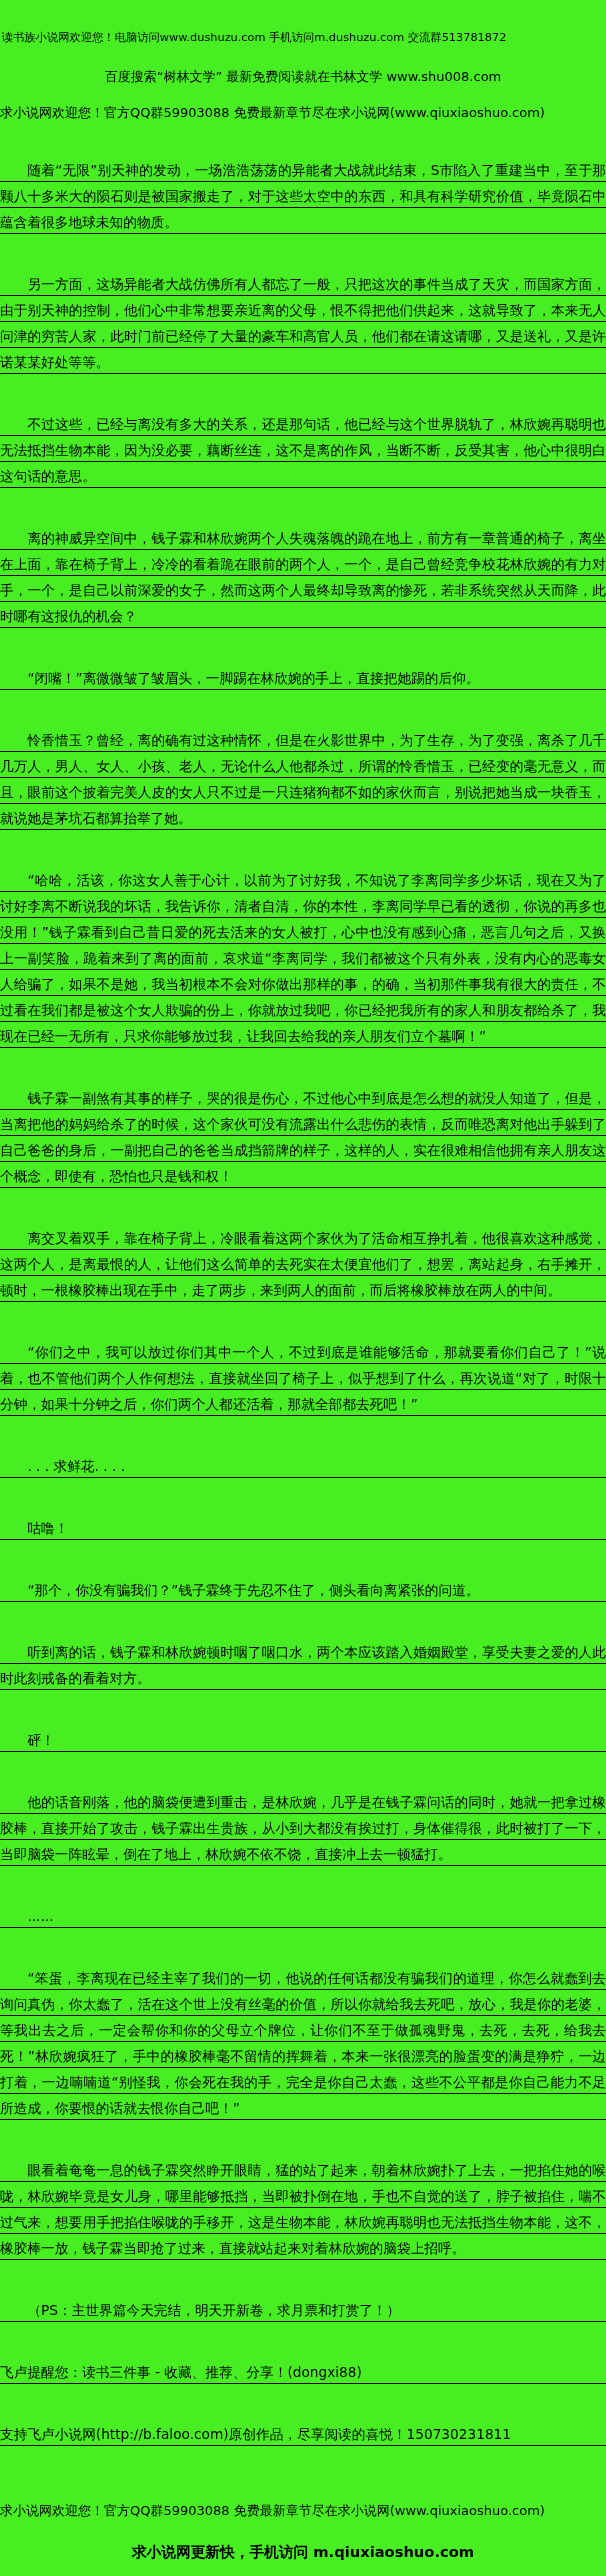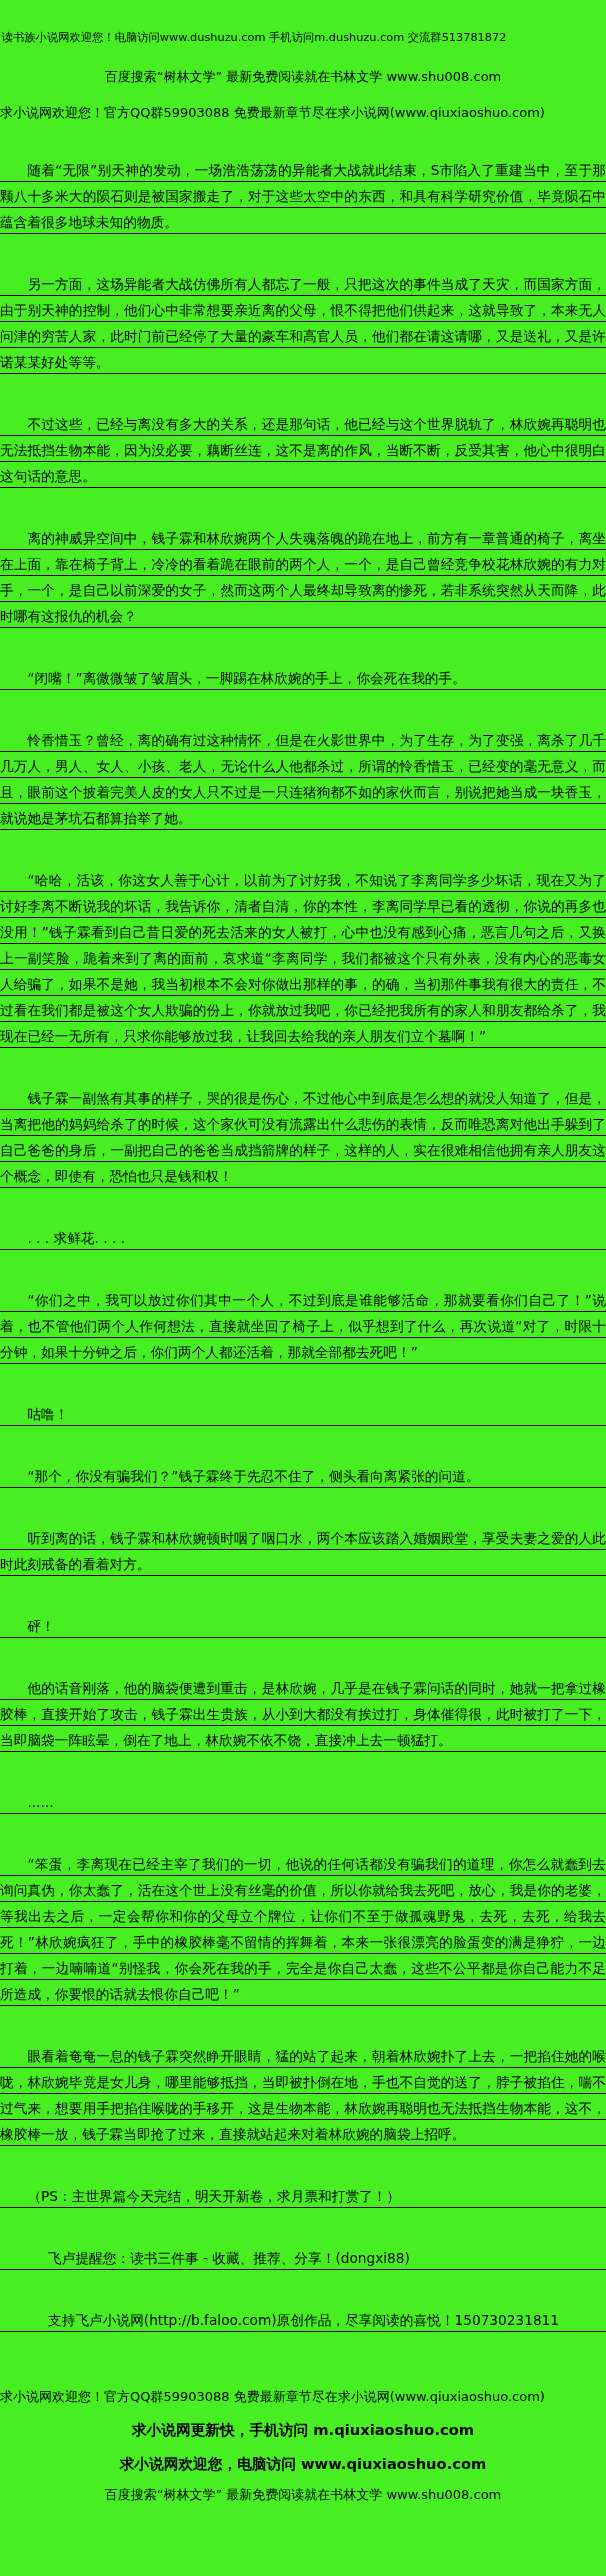--- a/index.html
+++ b/index.html
@@ -47,33 +47,32 @@
     text-align: justify;
     text-indent: 2em;
     word-break: break-all;
     
     background-image: linear-gradient(to bottom, transparent 0, transparent 24px, #000 24px, #000 25px, transparent 25px);
     background-size: 100% 26px;
     background-repeat: repeat;
   }
   .para.no-indent {
     text-indent: 0;
-    padding-left: 48px;
   }
   .ftr1 {
     font-size: 13px;
     line-height: 19px;
     margin-top: 54px;
   }
   .ftr2, .ftr3 {
     font-size: 14.7px;
     font-weight: bold;
     line-height: 21px;
     text-align: center;
-    margin-top: 13px;
+    margin-top: 21px;
   }
   .ftr4 {
     font-size: 13px;
     line-height: 17.3px;
     text-align: center;
     margin-top: 11.3px;
     padding-bottom: 8.7px;
   }
 </style>
 </head>
@@ -86,26 +85,27 @@
   <div class="hdr2">百度搜索“树林文学” 最新免费阅读就在书林文学 www.shu008.com</div>
 
   <div class="hdr3">求小说网欢迎您！官方QQ群59903088 免费最新章节尽在求小说网(www.qiuxiaoshuo.com)</div>
 
   <div class="content">
 
   <p class="para">随着“无限”别天神的发动，一场浩浩荡荡的异能者大战就此结束，S市陷入了重建当中，至于那颗八十多米大的陨石则是被国家搬走了，对于这些太空中的东西，和具有科学研究价值，毕竟陨石中蕴含着很多地球未知的物质。</p>
       <p class="para">另一方面，这场异能者大战仿佛所有人都忘了一般，只把这次的事件当成了天灾，而国家方面，由于别天神的控制，他们心中非常想要亲近离的父母，恨不得把他们供起来，这就导致了，本来无人问津的穷苦人家，此时门前已经停了大量的豪车和高官人员，他们都在请这请哪，又是送礼，又是许诺某某好处等等。</p>
       <p class="para">不过这些，已经与离没有多大的关系，还是那句话，他已经与这个世界脱轨了，林欣婉再聪明也无法抵挡生物本能，因为没必要，藕断丝连，这不是离的作风，当断不断，反受其害，他心中很明白这句话的意思。</p>
       <p class="para">离的神威异空间中，钱子霖和林欣婉两个人失魂落魄的跪在地上，前方有一章普通的椅子，离坐在上面，靠在椅子背上，冷冷的看着跪在眼前的两个人，一个，是自己曾经竞争校花林欣婉的有力对手，一个，是自己以前深爱的女子，然而这两个人最终却导致离的惨死，若非系统突然从天而降，此时哪有这报仇的机会？</p>
-      <p class="para">“闭嘴！”离微微皱了皱眉头，一脚踢在林欣婉的手上，你会死在我的手。</p>
+      <p class="para">“闭嘴！”离微微皱了皱眉头，一脚踢在林欣婉的手上，直接把她踢的后仰。</p>
       <p class="para">怜香惜玉？曾经，离的确有过这种情怀，但是在火影世界中，为了生存，为了变强，离杀了几千几万人，男人、女人、小孩、老人，无论什么人他都杀过，所谓的怜香惜玉，已经变的毫无意义，而且，眼前这个披着完美人皮的女人只不过是一只连猪狗都不如的家伙而言，别说把她当成一块香玉，就说她是茅坑石都算抬举了她。</p>
       <p class="para">“哈哈，活该，你这女人善于心计，以前为了讨好我，不知说了李离同学多少坏话，现在又为了讨好李离不断说我的坏话，我告诉你，清者自清，你的本性，李离同学早已看的透彻，你说的再多也没用！”钱子霖看到自己昔日爱的死去活来的女人被打，心中也没有感到心痛，恶言几句之后，又换上一副笑脸，跪着来到了离的面前，哀求道“李离同学，我们都被这个只有外表，没有内心的恶毒女人给骗了，如果不是她，我当初根本不会对你做出那样的事，的确，当初那件事我有很大的责任，不过看在我们都是被这个女人欺骗的份上，你就放过我吧，你已经把我所有的家人和朋友都给杀了，我现在已经一无所有，只求你能够放过我，让我回去给我的亲人朋友们立个墓啊！”</p>
       <p class="para">钱子霖一副煞有其事的样子，哭的很是伤心，不过他心中到底是怎么想的就没人知道了，但是，当离把他的妈妈给杀了的时候，这个家伙可没有流露出什么悲伤的表情，反而唯恐离对他出手躲到了自己爸爸的身后，一副把自己的爸爸当成挡箭牌的样子，这样的人，实在很难相信他拥有亲人朋友这个概念，即使有，恐怕也只是钱和权！</p>
+      <p class="para">离交叉着双手，靠在椅子背上，冷眼看着这两个家伙为了活命相互挣扎着，他很喜欢这种感觉，这两个人，是离最恨的人，让他们这么简单的去死实在太便宜他们了，想罢，离站起身，右手摊开，顿时，一根橡胶棒出现在手中，走了两步，来到两人的面前，而后将橡胶棒放在两人的中间。</p>
+      <p class="para">“你们之中，我可以放过你们其中一个人，不过到底是谁能够活命，那就要看你们自己了！”说着，也不管他们两个人作何想法，直接就坐回了椅子上，似乎想到了什么，再次说道“对了，时限十分钟，如果十分钟之后，你们两个人都还活着，那就全部都去死吧！”</p>
       <p class="para">. . . 求鲜花. . .  .</p>
-      <p class="para">“你们之中，我可以放过你们其中一个人，不过到底是谁能够活命，那就要看你们自己了！”说着，也不管他们两个人作何想法，直接就坐回了椅子上，似乎想到了什么，再次说道“对了，时限十分钟，如果十分钟之后，你们两个人都还活着，那就全部都去死吧！”</p>
       <p class="para">咕噜！</p>
       <p class="para">“那个，你没有骗我们？”钱子霖终于先忍不住了，侧头看向离紧张的问道。</p>
       <p class="para">听到离的话，钱子霖和林欣婉顿时咽了咽口水，两个本应该踏入婚姻殿堂，享受夫妻之爱的人此时此刻戒备的看着对方。</p>
       <p class="para">砰！</p>
       <p class="para">他的话音刚落，他的脑袋便遭到重击，是林欣婉，几乎是在钱子霖问话的同时，她就一把拿过橡胶棒，直接开始了攻击，钱子霖出生贵族，从小到大都没有挨过打，身体催得很，此时被打了一下，当即脑袋一阵眩晕，倒在了地上，林欣婉不依不饶，直接冲上去一顿猛打。</p>
       <p class="para">......</p>
       <p class="para">“笨蛋，李离现在已经主宰了我们的一切，他说的任何话都没有骗我们的道理，你怎么就蠢到去询问真伪，你太蠢了，活在这个世上没有丝毫的价值，所以你就给我去死吧，放心，我是你的老婆，等我出去之后，一定会帮你和你的父母立个牌位，让你们不至于做孤魂野鬼，去死，去死，给我去死！”林欣婉疯狂了，手中的橡胶棒毫不留情的挥舞着，本来一张很漂亮的脸蛋变的满是狰狞，一边打着，一边喃喃道“别怪我，你会死在我的手，完全是你自己太蠢，这些不公平都是你自己能力不足所造成，你要恨的话就去恨你自己吧！”</p>
       <p class="para">眼看着奄奄一息的钱子霖突然睁开眼睛，猛的站了起来，朝着林欣婉扑了上去，一把掐住她的喉咙，林欣婉毕竟是女儿身，哪里能够抵挡，当即被扑倒在地，手也不自觉的送了，脖子被掐住，喘不过气来，想要用手把掐住喉咙的手移开，这是生物本能，林欣婉再聪明也无法抵挡生物本能，这不，橡胶棒一放，钱子霖当即抢了过来，直接就站起来对着林欣婉的脑袋上招呼。</p>
       <p class="para">（PS：主世界篇今天完结，明天开新卷，求月票和打赏了！）</p>
       <p class="para no-indent">飞卢提醒您：读书三件事 - 收藏、推荐、分享！(dongxi88)</p>

